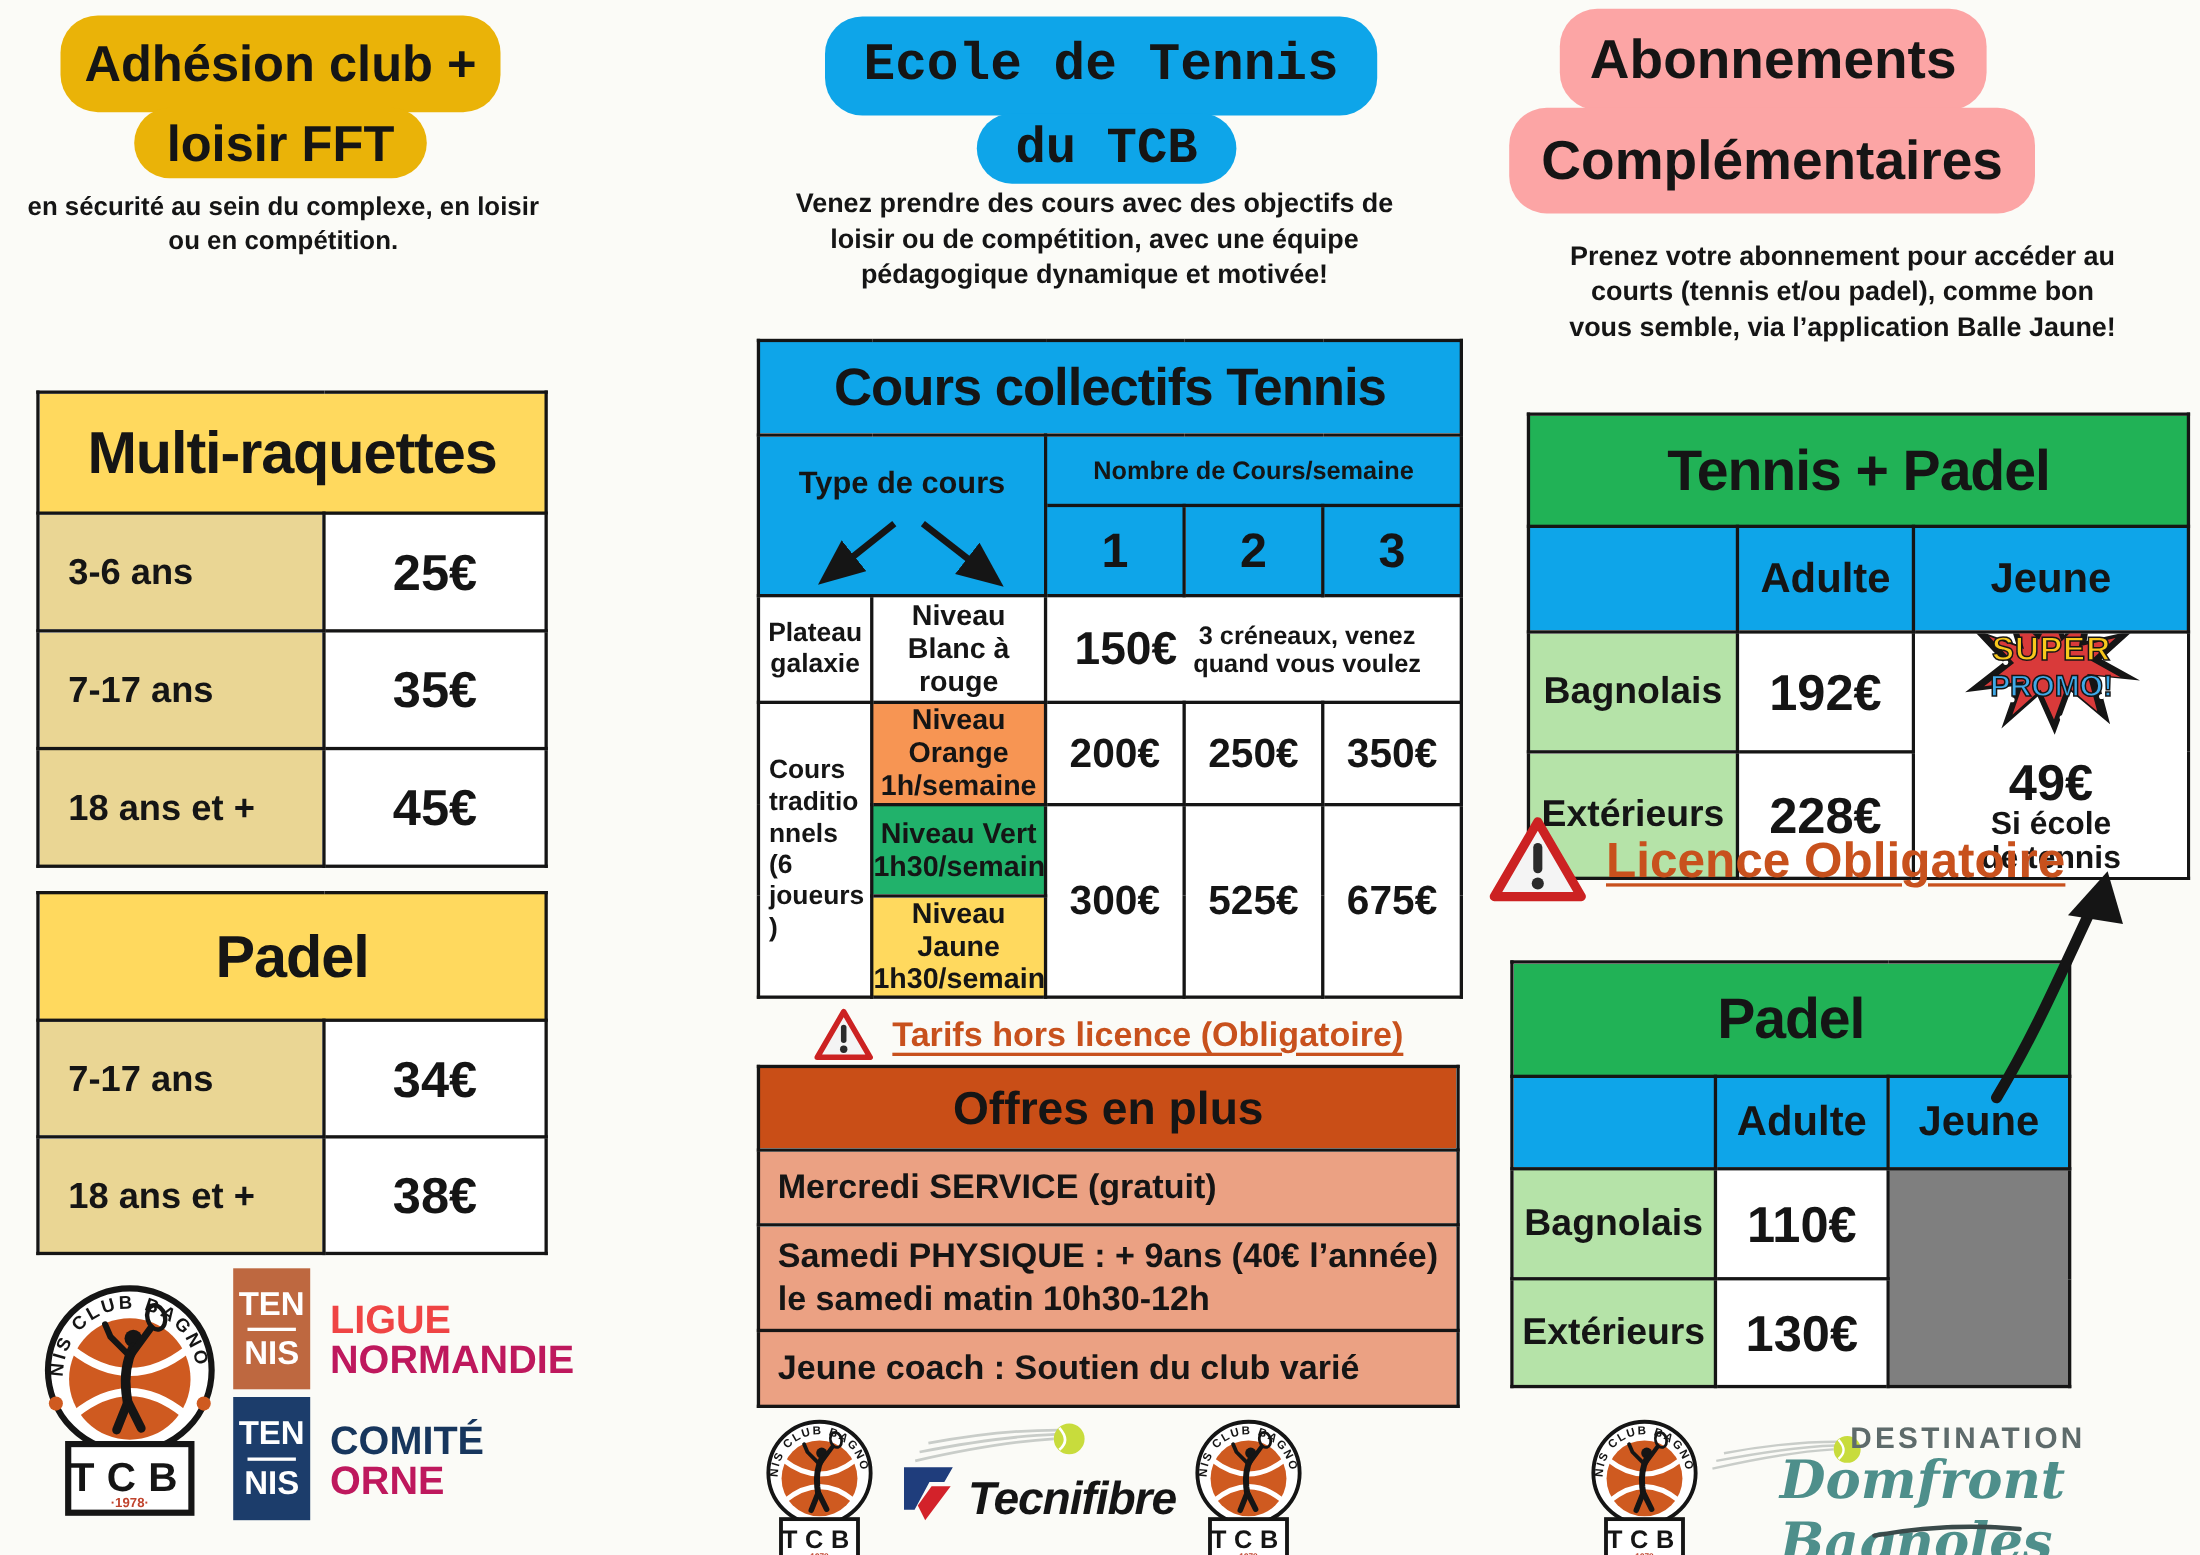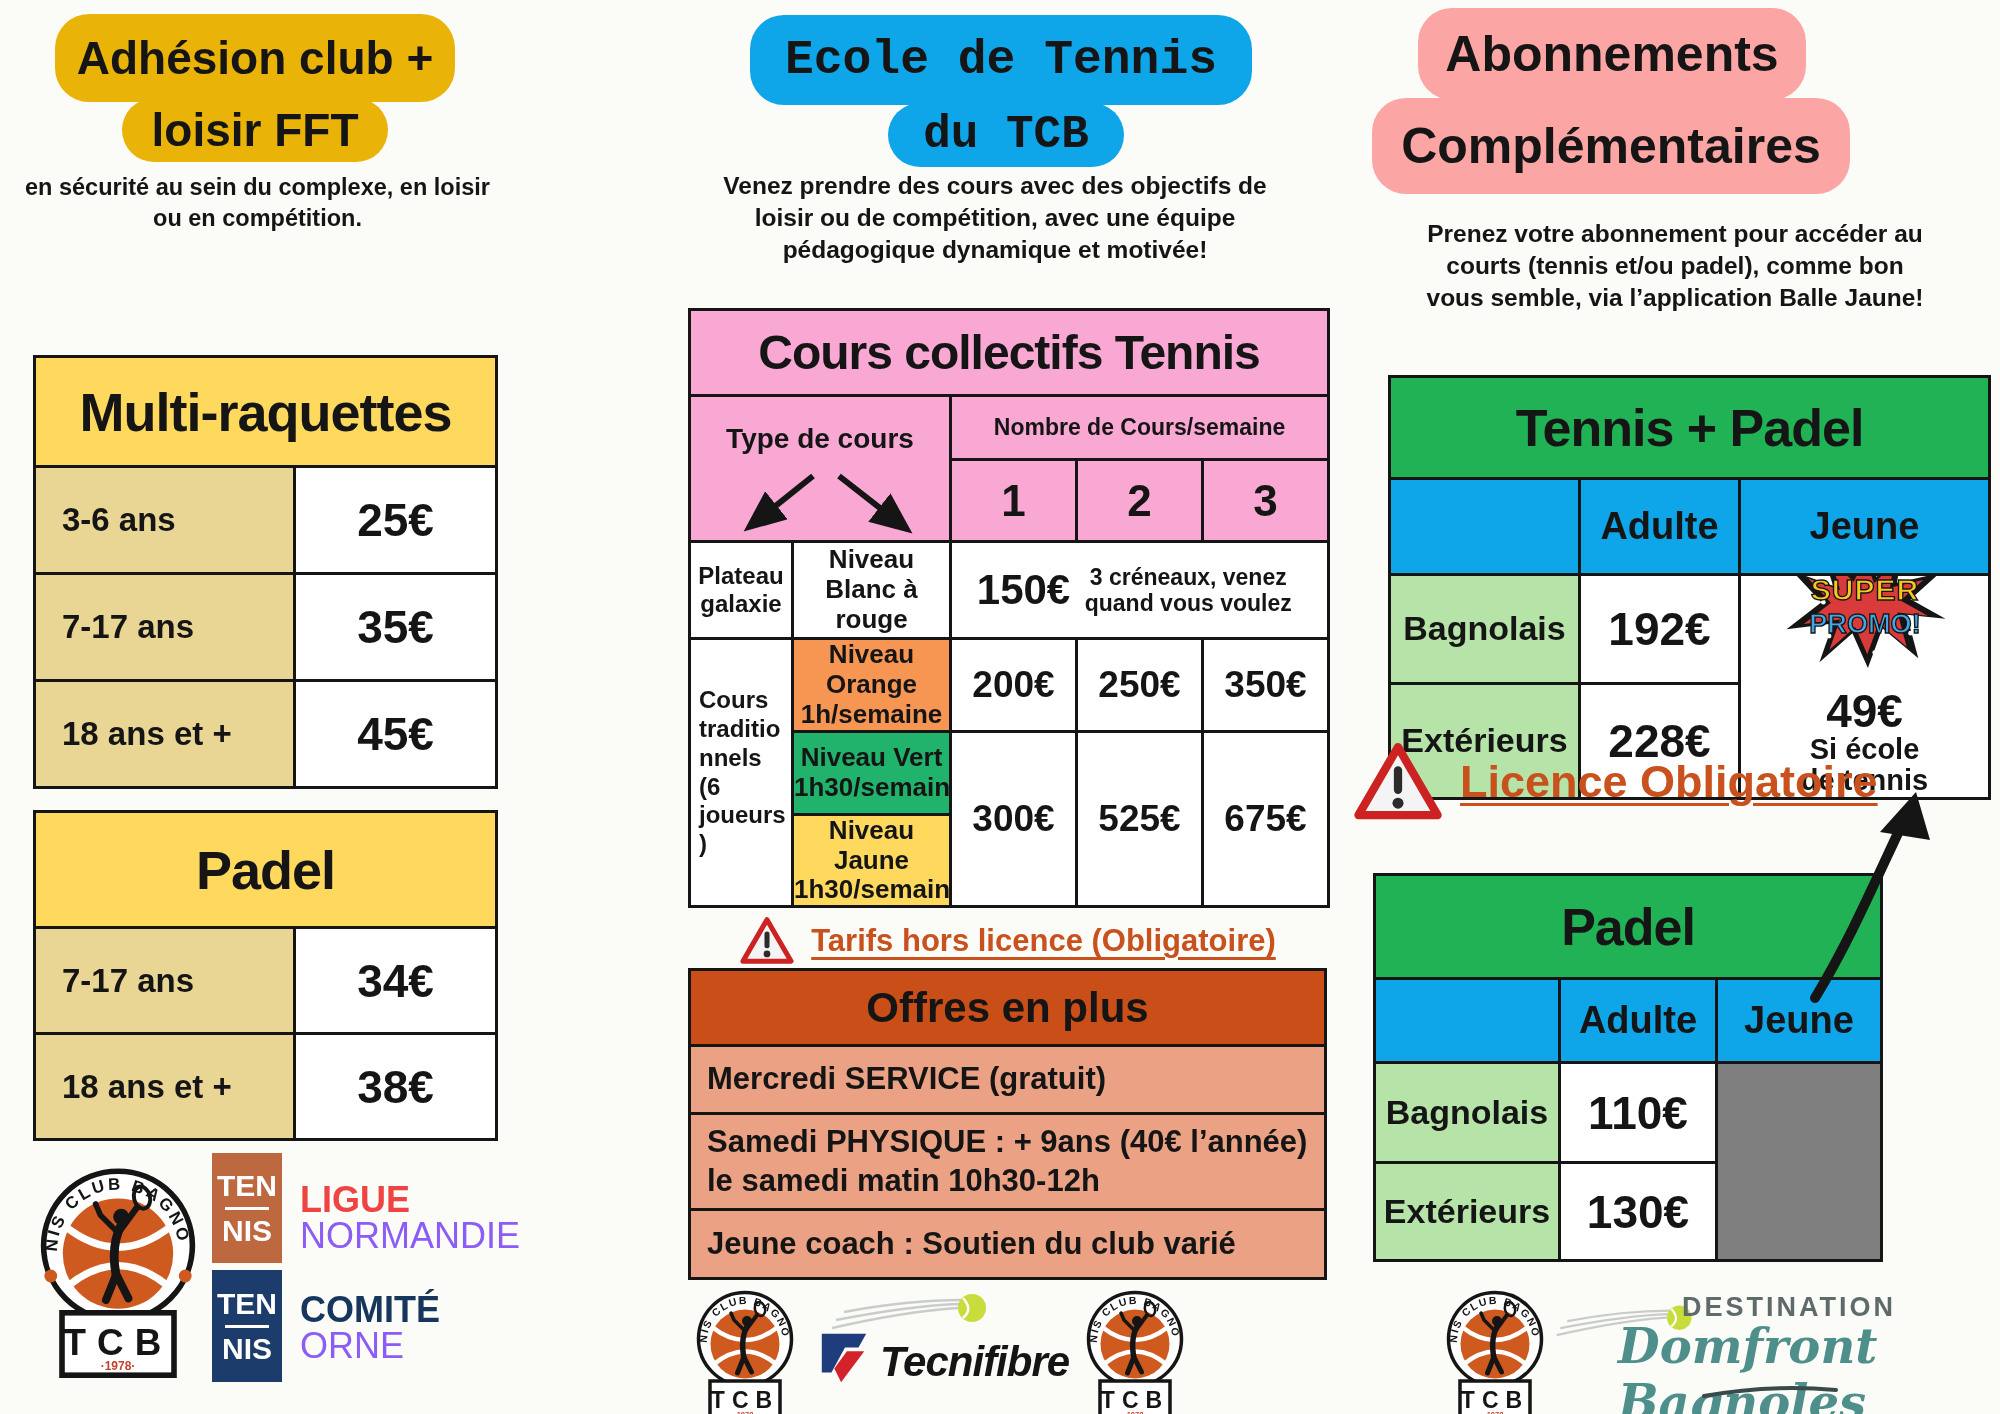--- a/index.html
+++ b/index.html
@@ -22,21 +22,21 @@
   table.t td { border:3px solid #151515; font-weight:700; color:#151515;
                text-align:center; vertical-align:middle; padding:0; overflow:hidden; }
 
   
   .yt td.hdr  { background:#FFD95E; font-size:54px; font-weight:800; letter-spacing:-1px; }
   .yt td.lab  { background:#EAD694; text-align:left; padding-left:26px; font-size:33px; }
   .yt td.prc  { background:#FFFFFF; font-size:46px; font-weight:800; }
 
   
   .ct td { background:#FFFFFF; }
-  .ct td.ohdr { background:#f9a8d4; }
+  .ct td.ohdr { background:#0ea5e9; }
   .ct td.title { font-size:48px; font-weight:800; letter-spacing:-1px; }
   .ct td.freq { font-size:23px; }
   .ct td.num  { font-size:44px; font-weight:800; }
   .ct td.cell { font-size:26px; line-height:1.15; }
   .ct td.trad { text-align:left; padding:4px 2px 4px 8px; font-size:24px; line-height:1.2; word-break:break-word; }
   .ct td.prc  { font-size:37px; font-weight:800; }
   .ct td.c-orange { background:#F79553; }
   .ct td.c-vert   { background:#21B26B; }
   .ct td.c-jaune  { background:#FFD95E; }
   .type-cell { position:relative; }
@@ -58,21 +58,21 @@
   .gt td.gray { background:#7F7F7F; }
   .promo-cell { position:relative; background:#FFFFFF; vertical-align:top; }
   .promo-price { font-size:46px; font-weight:800; line-height:1; margin-top:112px; }
   .promo-note  { font-size:29px; font-weight:700; line-height:1.08; }
 
   
   .ten-badge { display:flex; flex-direction:column; align-items:center; justify-content:center;
                color:#fff; font-weight:800; font-size:30px; line-height:1; }
   .ten-badge .bar { width:44px; height:3px; background:#fff; margin:6px 0; }
   .fed-title { font-size:36px; font-weight:800; line-height:1.0; }
-  .fed-sub   { font-size:36px; font-weight:400; color:#8b5cf6; line-height:1.0; }
+  .fed-sub   { font-size:36px; font-weight:700; color:#be185d; line-height:1.0; }
   .tecni-text { font-size:42px; font-weight:800; font-style:italic; letter-spacing:-1px; }
   .dest-top { font-size:27px; font-weight:800; letter-spacing:3px; color:#5E6B6B; }
   .dest-script { font-family:"DejaVu Serif", serif; font-style:italic; font-weight:700;
                  font-size:48px; color:#4E8F8B; }
   svg text { font-family:"Liberation Sans", sans-serif; }
 </style>
 </head>
 <body>
 
 <div class="page">

